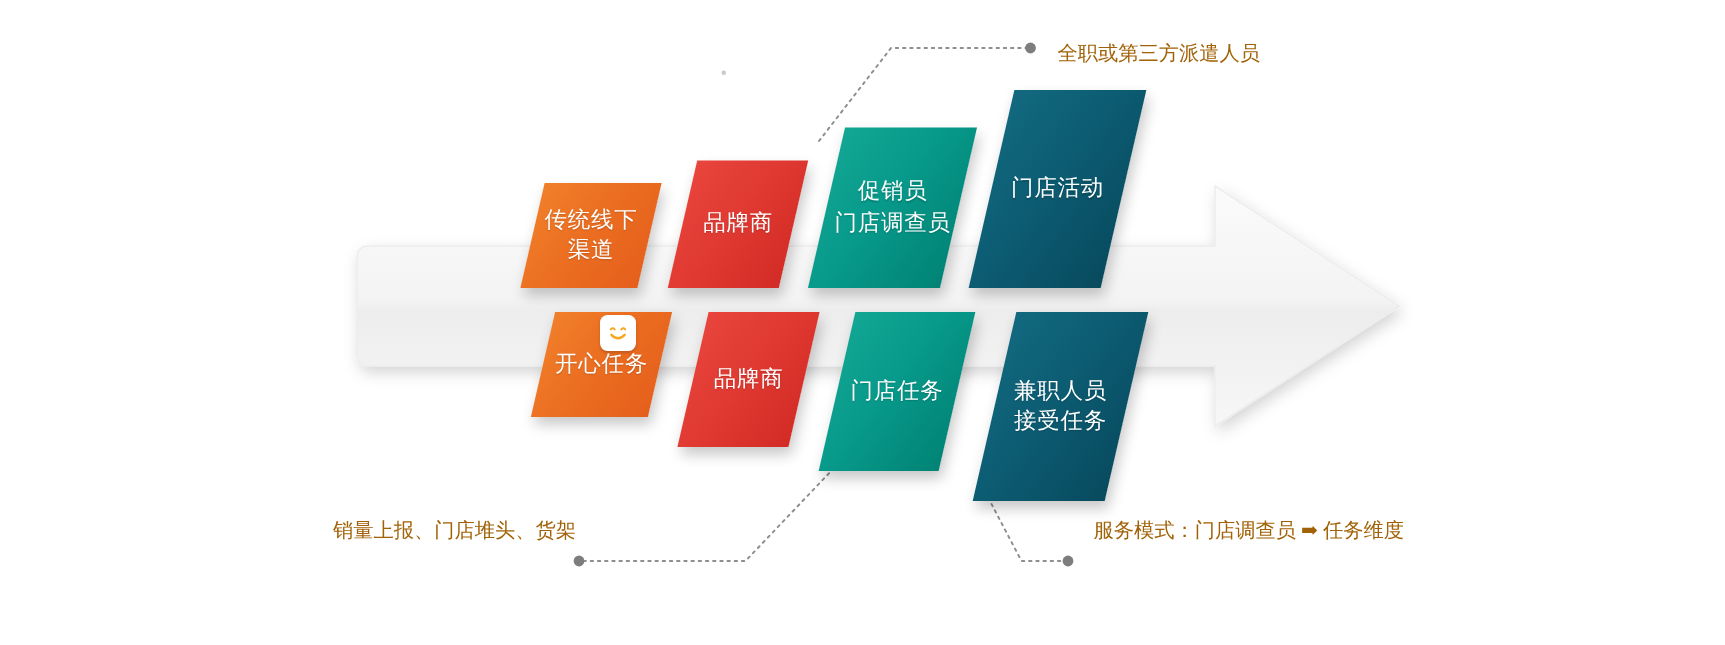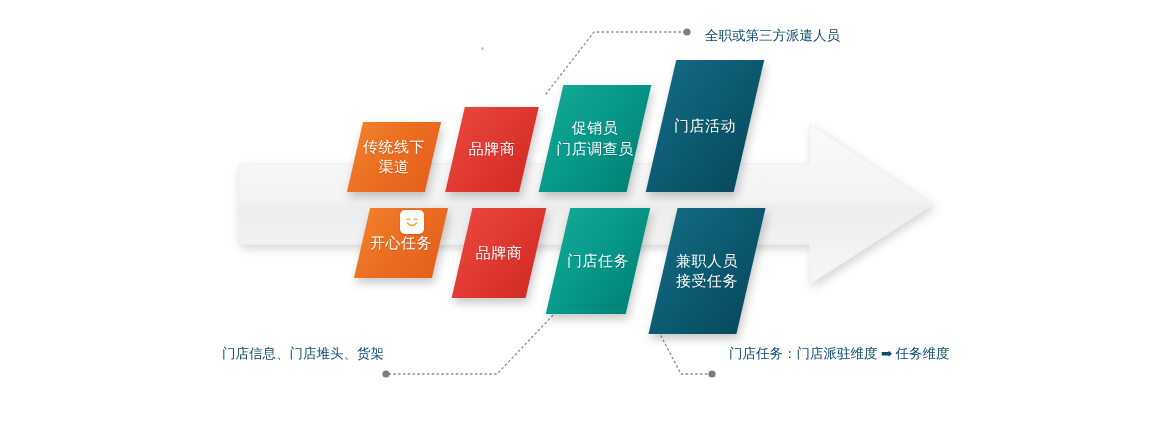--- a/index.html
+++ b/index.html
@@ -66,21 +66,21 @@
     background: #ffffff;
     box-shadow: 0 1px 2px rgba(0,0,0,0.18);
     display: flex;
     align-items: center;
     justify-content: center;
   }
 
   
   .anno {
     position: absolute;
-    color: #0c4a6e;
+    color: #a16207;
     font-size: 13.5px;
     line-height: 1.85;
     white-space: nowrap;
     font-family: "Liberation Serif", "DejaVu Serif", serif;
   }
   .anno .ln { display: block; }
 
   .speck {
     position: absolute;
     width: 3px;
@@ -198,21 +198,21 @@
 
   <div class="layer" id="label-layer">
 
     <div class="speck" style="left:481px; top:47px;"></div>
 
     <div class="anno" style="left:705px; top:24px;">
       <span class="ln">全职或第三方派遣人员</span>
     </div>
 
     <div class="anno" style="left:222px; top:342px;">
-      <span class="ln">门店信息、门店堆头、货架</span>
+      <span class="ln">销量上报、门店堆头、货架</span>
     </div>
 
     <div class="anno" style="left:729px; top:342px;">
-      <span class="ln">门店任务：门店派驻维度 ➡ 任务维度</span>
+      <span class="ln">服务模式：门店调查员 ➡ 任务维度</span>
     </div>
   </div>
 
 </div>
 
 </body></html>

